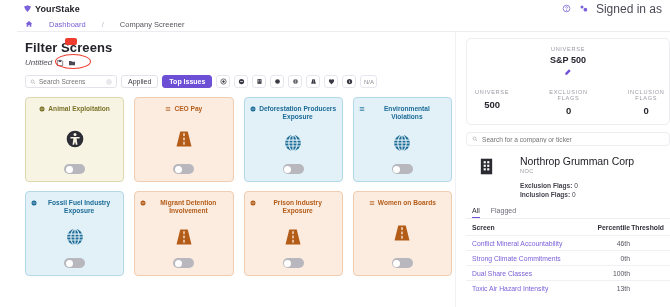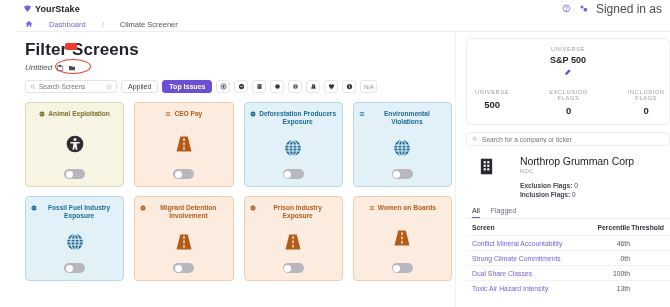--- a/index.html
+++ b/index.html
@@ -38,21 +38,21 @@
   .crumb-link { font-size: 7.5px; color: #7b61d9; }
   .crumb-sep { font-size: 7.5px; color: #b9b9c4; }
   .crumb-cur { font-size: 7.5px; color: #55555f; }
 
   
   .body { display: flex; height: calc(307px - 32px); }
   .left { width: 455px; padding: 8px 8px 0 8px; position: relative; }
   .right { width: 215px; position: relative; }
 
   
-  .page-title { font-size: 17px; font-weight: 700; color: #23232b; letter-spacing: .1px; }
+  .page-title { font-size: 13px; font-weight: 700; color: #23232b; letter-spacing: .1px; }
   .subtitle-row { display: flex; align-items: center; gap: 4px; margin-top: 3px; position: relative; }
   .subtitle { font-size: 8px; font-style: italic; color: #50505a; }
   .mini-icon { width: 8px; height: 8px; color: #4a4a55; display: block; }
   .annot-ellipse {
     position: absolute; left: 30px; top: -4px;
     width: 36px; height: 15px;
     border: 1.3px solid #ef3b2d; border-radius: 50%;
     pointer-events: none;
   }
   .annot-mark {
@@ -189,21 +189,21 @@
       <span class="signed-in">Signed in as</span>
     </div>
   </div>
 
   <div class="crumbbar">
     <svg class="crumb-home" viewBox="0 0 24 24" fill="currentColor">
       <path d="M12 3L2 11h3v9h5v-5h4v5h5v-9h3z"></path>
     </svg>
     <span class="crumb-link">Dashboard</span>
     <span class="crumb-sep">/</span>
-    <span class="crumb-cur">Climate Screener</span>
+    <span class="crumb-cur">Company Screener</span>
   </div>
 
   <div class="body">
 
     <div class="left">
       <div class="page-title">Filter Screens</div>
 
       <div class="subtitle-row">
         <span class="subtitle">Untitled</span>
         <svg class="mini-icon" viewBox="0 0 24 24" fill="currentColor">

